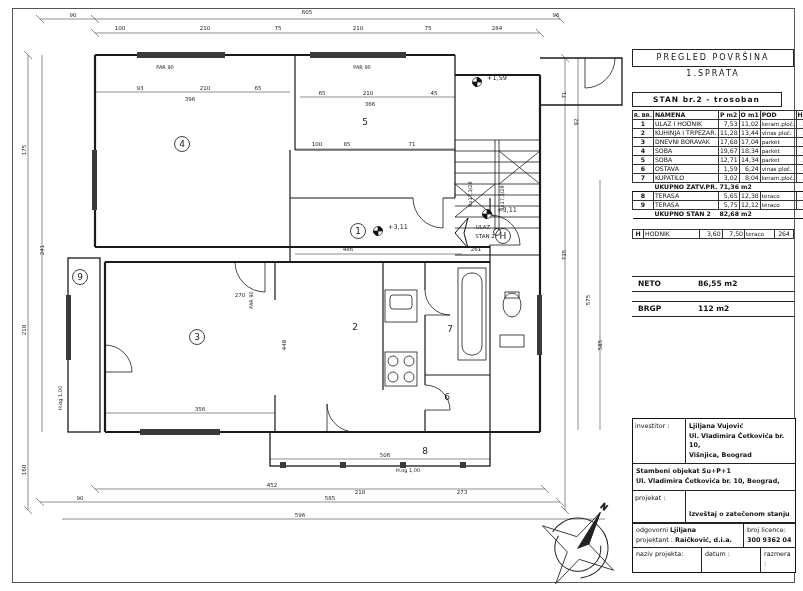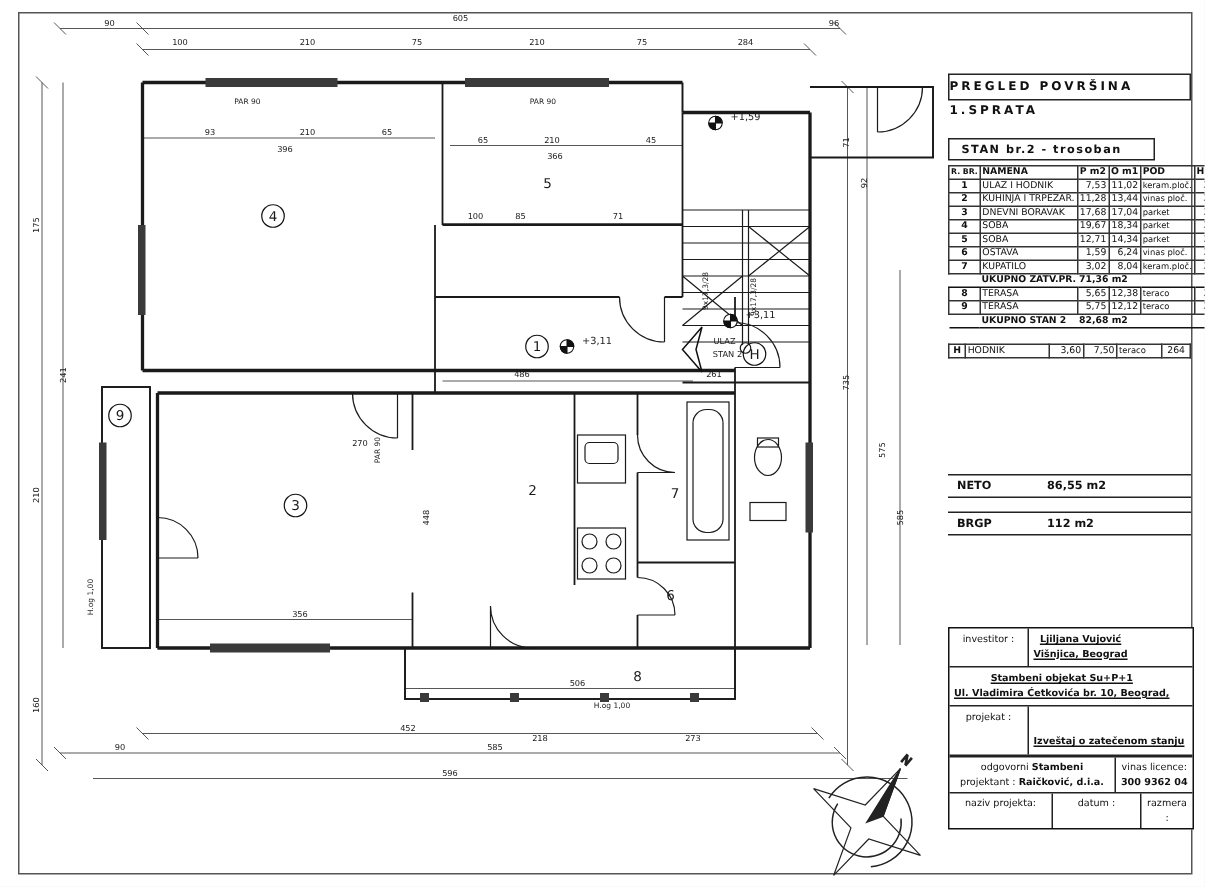--- a/index.html
+++ b/index.html
@@ -3,41 +3,41 @@
 <meta charset="utf-8">
 <style>
   html,body{margin:0;padding:0;background:#f6f6f4;}
   body{width:803px;height:591px;position:relative;font-family:"DejaVu Sans","Liberation Sans",sans-serif;color:#111;}
   .sheet{position:absolute;left:0;top:0;width:803px;height:591px;background:#fff;}
   .frame{position:absolute;left:12px;top:8px;width:781px;height:573px;border:1px solid #555;}
   svg text{font-family:"DejaVu Sans","Liberation Sans",sans-serif;fill:#1a1a1a;}
   
   .panel{position:absolute;left:628px;top:0;width:170px;}
   .box{position:absolute;border:1px solid #222;background:#fff;}
-  .ptitle{left:4px;top:49px;width:160px;height:16px;font-size:8px;font-weight:bold;letter-spacing:2px;line-height:16px;}
-  .stitle{left:4px;top:92px;width:128px;height:13px;font-size:7.5px;font-weight:bold;letter-spacing:1px;line-height:13px;padding-left:8px;}
+  .ptitle{left:4px;top:49px;width:160px;height:16px;font-size:8px;font-weight:normal;letter-spacing:2px;text-align:center;line-height:16px;}
+  .stitle{left:4px;top:92px;width:128px;height:13px;font-size:7.5px;font-weight:bold;letter-spacing:1px;line-height:13px;padding-left:20px;}
   .tbl{left:4px;top:110px;width:162px;border:none;}
   table{border-collapse:collapse;width:100%;}
   .area th,.area td{border:0.7px solid #333;font-size:6.2px;padding:0 1px;line-height:1.25;height:8px;white-space:nowrap;overflow:hidden;}
   .area th{font-weight:bold;text-align:left;}
   .area td:nth-child(1){text-align:center;width:9px;font-weight:bold;}
   .area td:nth-child(2){width:62px;}
   .area td:nth-child(3),.area td:nth-child(4){text-align:right;width:21px;}
   .area td:nth-child(5){width:30px;font-size:5.6px;}
   .area td:nth-child(6){text-align:center;width:17px;}
   tr.sum td{border-left:none;border-right:none;border-bottom:1.2px solid #111;font-weight:bold;}
   .hrow{left:4px;top:229px;width:162px;border:none;}
-  .neto{left:4px;top:276px;width:162px;border:none;border-top:1.5px solid #222;border-bottom:1.5px solid #222;height:14px;font-size:7.5px;font-weight:bold;line-height:14px;display:flex;margin-top:40px;}
+  .neto{left:4px;top:276px;width:162px;border:none;border-top:1.5px solid #222;border-bottom:1.5px solid #222;height:14px;font-size:7.5px;font-weight:bold;line-height:14px;display:flex;}
   .neto .lab{width:60px;padding-left:6px;}
   .brgp{top:301px;align-items:center;}
   .info{left:4px;top:418px;width:164px;border:1.2px solid #111;font-size:6.4px;}
-  .irow{display:flex;border-bottom:1px solid #222;text-align:center;}
+  .irow{display:flex;border-bottom:1px solid #222;}
   .irow:last-child{border-bottom:none;}
   .ilab{width:48px;padding:3px 2px;border-right:1px solid #222;flex:none;}
-  .ival{padding:3px 3px;font-weight:bold;line-height:1.5;text-decoration:underline;}
+  .ival{padding:3px 3px;font-weight:bold;line-height:1.5;}
   .crtez .ival{font-size:8px;letter-spacing:1px;padding-top:6px;}
   .cell{border-right:1px solid #222;padding:2px 3px;line-height:1.5;}
   .cell:last-child{border-right:none;}
 </style>
 </head>
 <body>
 
 <div class="sheet">
   <div class="frame"></div>
 
@@ -350,40 +350,41 @@
       <span class="lab">BRGP</span>
       <span>112 m2</span>
     </div>
 
     <div class="box info" style="border:none;left:4px;top:418px;width:164px;">
       <div style="border:1.2px solid #111;">
         <div class="irow">
           <div class="ilab">investitor :</div>
           <div class="ival">
             <div>Ljiljana Vujović</div>
+            <div>Ul. Vladimira Ćetkovića br. 10,</div>
             <div>Višnjica, Beograd</div>
           </div>
         </div>
         <div class="irow">
           <div class="ival">
             <div>Stambeni objekat Su+P+1</div>
             <div>Ul. Vladimira Ćetkovića br. 10, Beograd,</div>
           </div>
         </div>
         <div class="irow">
           <div class="ilab">projekat :</div>
           <div class="ival" style="padding-top:19px;">Izveštaj o zatečenom stanju</div>
         </div>
         <div class="irow" style="border-top:1px solid #222;">
           <div class="cell" style="width:104px;">
-            <span><span>odgovorni</span> <b>Stambeni</b></span><br>
+            <span><span>odgovorni</span> <b>Ljiljana</b></span><br>
             <span>projektant :</span> <b>Raičković, d.i.a.</b>
           </div>
           <div class="cell" style="flex:1;">
-            <span>vinas licence:</span><br>
+            <span>broj licence:</span><br>
             <b>300 9362 04</b>
           </div>
         </div>
         <div class="irow">
           <div class="cell" style="width:62px;">
             <span>naziv projekta:</span><br>
             
           </div>
           <div class="cell" style="width:52px;">
             <span>datum :</span><br>

